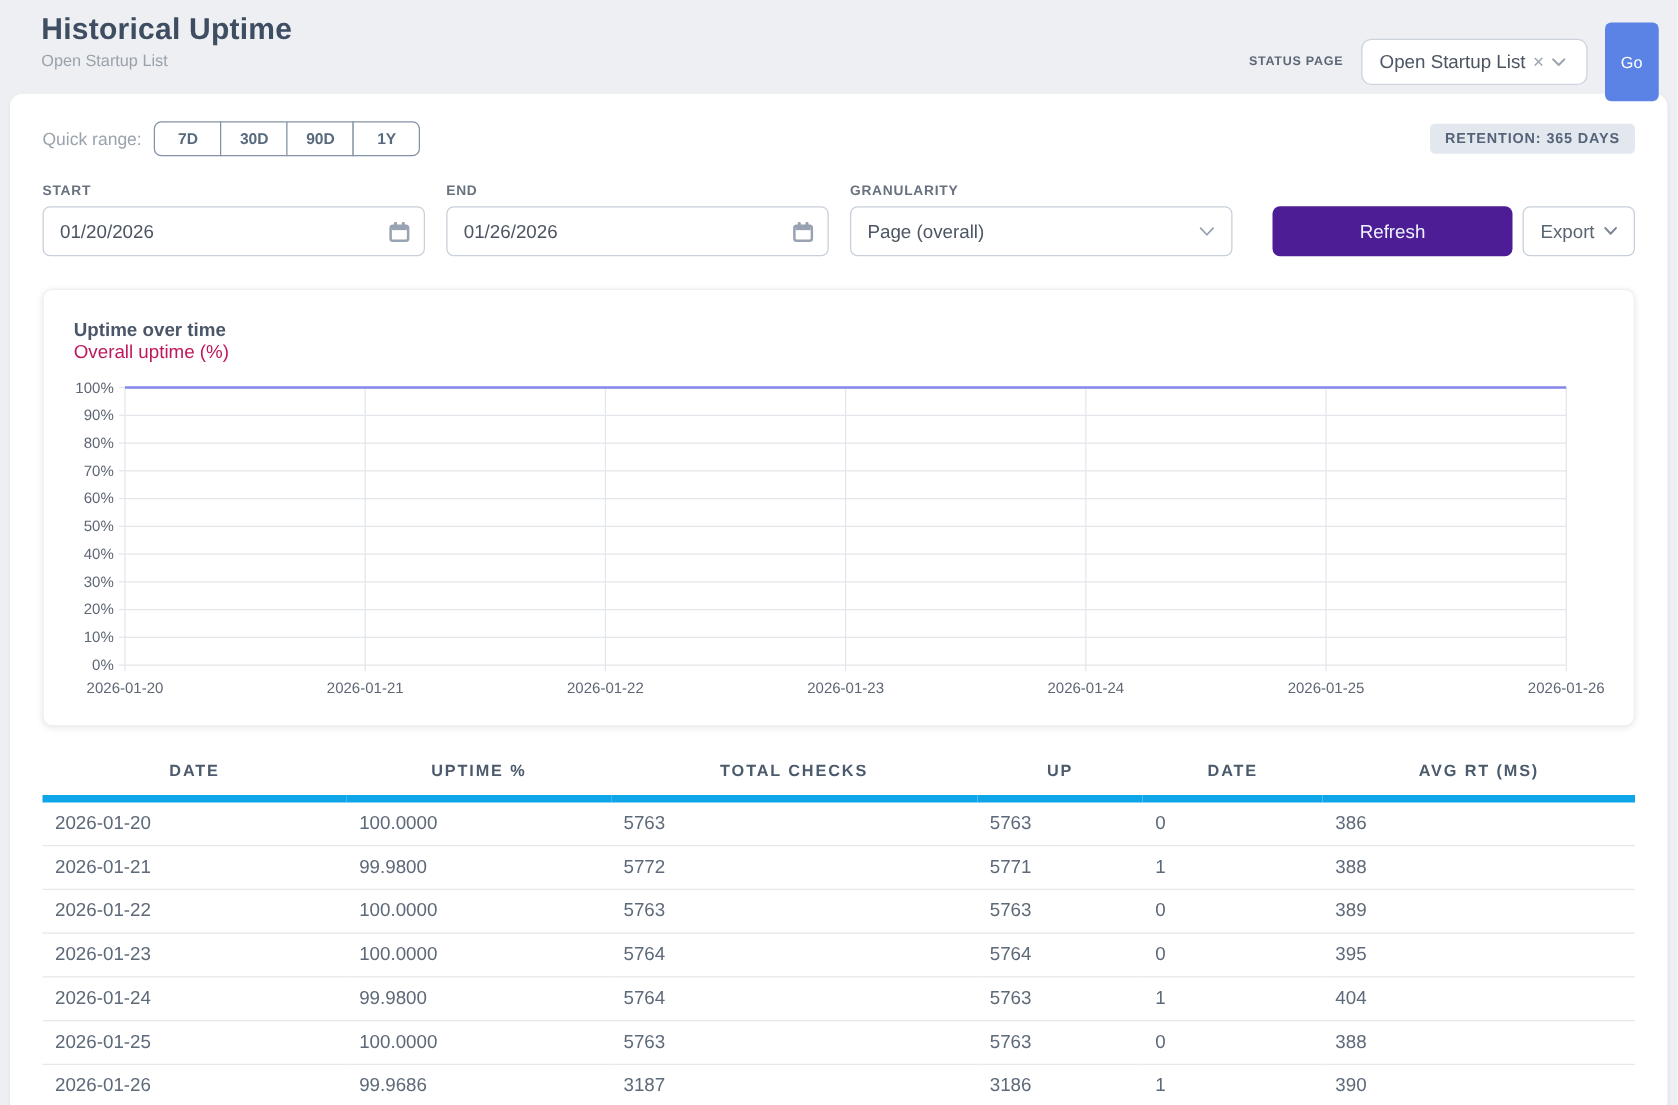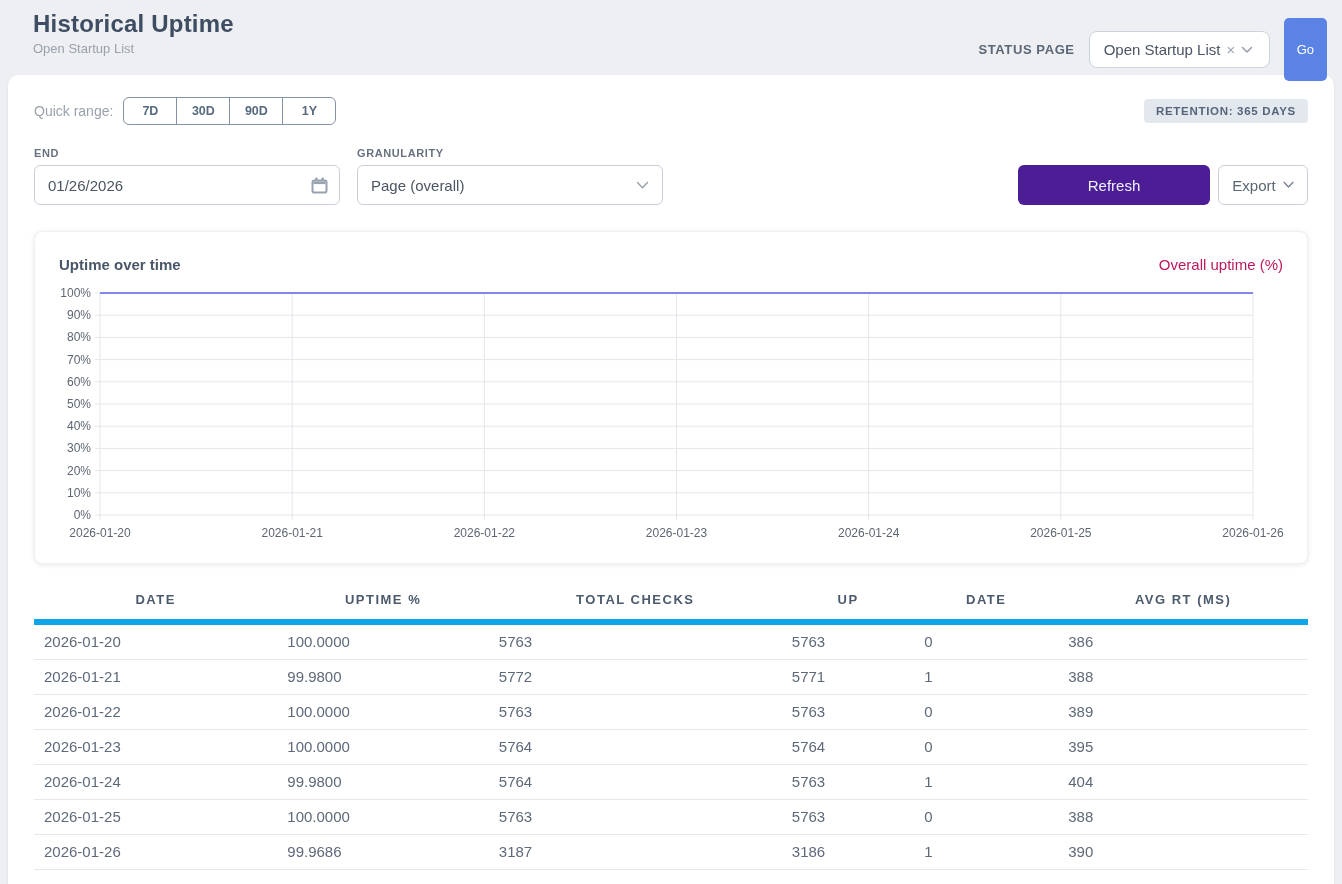--- a/index.html
+++ b/index.html
@@ -4,21 +4,21 @@
 <style>
   * { margin:0; padding:0; box-sizing:border-box; }
   html,body { background:#edeff2; font-family:"Liberation Sans","DejaVu Sans",sans-serif; }
   body { width:1342px; min-height:884px; }
 
   
   .top-header { display:flex; align-items:flex-start; justify-content:space-between; padding:10px 15px 0 33px; height:64px; }
   .page-title { font-size:24px; font-weight:700; color:#3e4d61; letter-spacing:.2px; }
   .page-subtitle { font-size:13px; color:#9aa2ac; margin-top:3px; }
   .header-controls { display:flex; align-items:center; gap:14px; margin-top:8px; }
-  .status-label { font-size:13px; font-weight:700; letter-spacing:.6px; color:#5b6676;text-align:right; }
+  .status-label { font-size:10px; font-weight:700; letter-spacing:.6px; color:#5b6676;text-align:right; }
   .status-select { display:flex; align-items:center; gap:6px; background:#fff; border:1px solid #ccd3dc; border-radius:8px; height:37px; padding:0 12px 0 14px; width:181px; cursor:pointer; }
   .status-select-value { font-size:15px; color:#4b5563; white-space:nowrap; }
   .clear-x { color:#9aa2ae; font-size:15px; line-height:1; cursor:pointer; }
   .chev { color:#9aa2ae; display:inline-flex; }
   .btn-go { background:#5b83e6; color:#fff; border:none; border-radius:5px; font-size:13px; padding:24px 13px; cursor:pointer; font-family:Liberation Sans, sans-serif; }
 
   
   .panel { background:#fff; border-radius:10px; margin:11px 8px 11px 8px; padding:22px 26px 23px 26px; box-shadow:0 1px 3px rgba(16,24,40,.07); }
 
   .toolbar-row { display:flex; align-items:center; justify-content:space-between; }
@@ -36,21 +36,21 @@
   .field-label { font-size:11px; font-weight:700; letter-spacing:.6px; color:#68717f; margin-bottom:6px; }
   .input-wrap { position:relative; }
   .text-input { width:100%; height:40px; border:1px solid #c8cfd9; border-radius:6px; padding:0 38px 0 13px; font-size:15px; color:#4b5563; font-family:inherit; background:#fff; }
   .cal-icon { position:absolute; right:12px; top:12px; cursor:pointer; }
   .select-box { display:flex; align-items:center; justify-content:space-between; width:100%; height:40px; border:1px solid #c8cfd9; border-radius:6px; padding:0 13px; font-size:15px; color:#4b5563; background:#fff; cursor:pointer; }
   .btn-refresh { margin-left:auto; width:192px; height:40px; background:#4c1d95; color:#eef3ff; border:none; border-radius:6px; font-size:15px; cursor:pointer; font-family:inherit; }
   .btn-export { margin-left:8px; width:90px; height:40px; background:#fff; color:#5a6673; border:1px solid #c8cfd9; border-radius:6px; font-size:15px; cursor:pointer; font-family:inherit; display:flex; align-items:center; justify-content:center; gap:7px; }
 
   
   .chart-card { margin-top:26px; border:1px solid #eef0f3; border-radius:8px; box-shadow:0 1px 5px rgba(20,30,50,.10); padding:24px 24px 18px 24px; background:#fff; }
-  .chart-head { display:flex; align-items:flex-start; justify-content:space-between; }
+  .chart-head { display:flex; align-items:flex-start; justify-content:space-between;flex-direction:column; }
   .chart-title { font-size:15px; font-weight:700; color:#4a5768; }
   .chart-legend { font-size:15px; color:#be185d; }
   .chart-svg-wrap { margin-top:10px; }
   .chart-svg-wrap svg { overflow:visible; display:block; }
 
   
   .uptime-table { width:100%; border-collapse:collapse; margin-top:24px; table-layout:fixed; }
   .uptime-table th { text-align:center; font-size:13px; font-weight:700; letter-spacing:1.5px; color:#4b5a6c; padding:4px 10px 12px 10px; border-bottom:6px solid #0ea5e9; }
   .uptime-table td { font-size:15px; color:#5e6a79; padding:8px 10px 9px 10px; border-bottom:1px solid #e5e8ec; }
   .col-date{width:19.1%} .col-uptime{width:16.6%} .col-checks{width:23.0%} .col-up{width:10.4%} .col-down{width:11.3%} .col-rt{width:19.6%}
@@ -87,20 +87,34 @@
         <button class="seg-btn">7D</button>
         <button class="seg-btn">30D</button>
         <button class="seg-btn">90D</button>
         <button class="seg-btn">1Y</button>
       </div>
     </div>
     <span class="retention-badge">RETENTION: 365 DAYS</span>
   </div>
 
   <div class="filter-row">
+    <div class="field">
+      <div class="field-label">START</div>
+      <div class="input-wrap">
+        <input class="text-input" type="text" value="01/20/2026" style="">
+        <span class="cal-icon">
+          <svg width="17" height="17" viewBox="0 0 17 17">
+              <rect x="1.5" y="3.5" width="14" height="12" rx="1.8" fill="none" stroke="#98a2b0" stroke-width="2"></rect>
+              <rect x="2.5" y="4.5" width="12" height="2.6" fill="#98a2b0"></rect>
+              <rect x="4.2" y="0.6" width="2.4" height="3.2" rx="0.8" fill="#98a2b0"></rect>
+              <rect x="10.4" y="0.6" width="2.4" height="3.2" rx="0.8" fill="#98a2b0"></rect>
+            </svg>
+        </span>
+      </div>
+    </div>
     <div class="field">
       <div class="field-label">END</div>
       <div class="input-wrap">
         <input class="text-input" type="text" value="01/26/2026" style="">
         <span class="cal-icon">
           <svg width="17" height="17" viewBox="0 0 17 17">
               <rect x="1.5" y="3.5" width="14" height="12" rx="1.8" fill="none" stroke="#98a2b0" stroke-width="2"></rect>
               <rect x="2.5" y="4.5" width="12" height="2.6" fill="#98a2b0"></rect>
               <rect x="4.2" y="0.6" width="2.4" height="3.2" rx="0.8" fill="#98a2b0"></rect>
               <rect x="10.4" y="0.6" width="2.4" height="3.2" rx="0.8" fill="#98a2b0"></rect>

